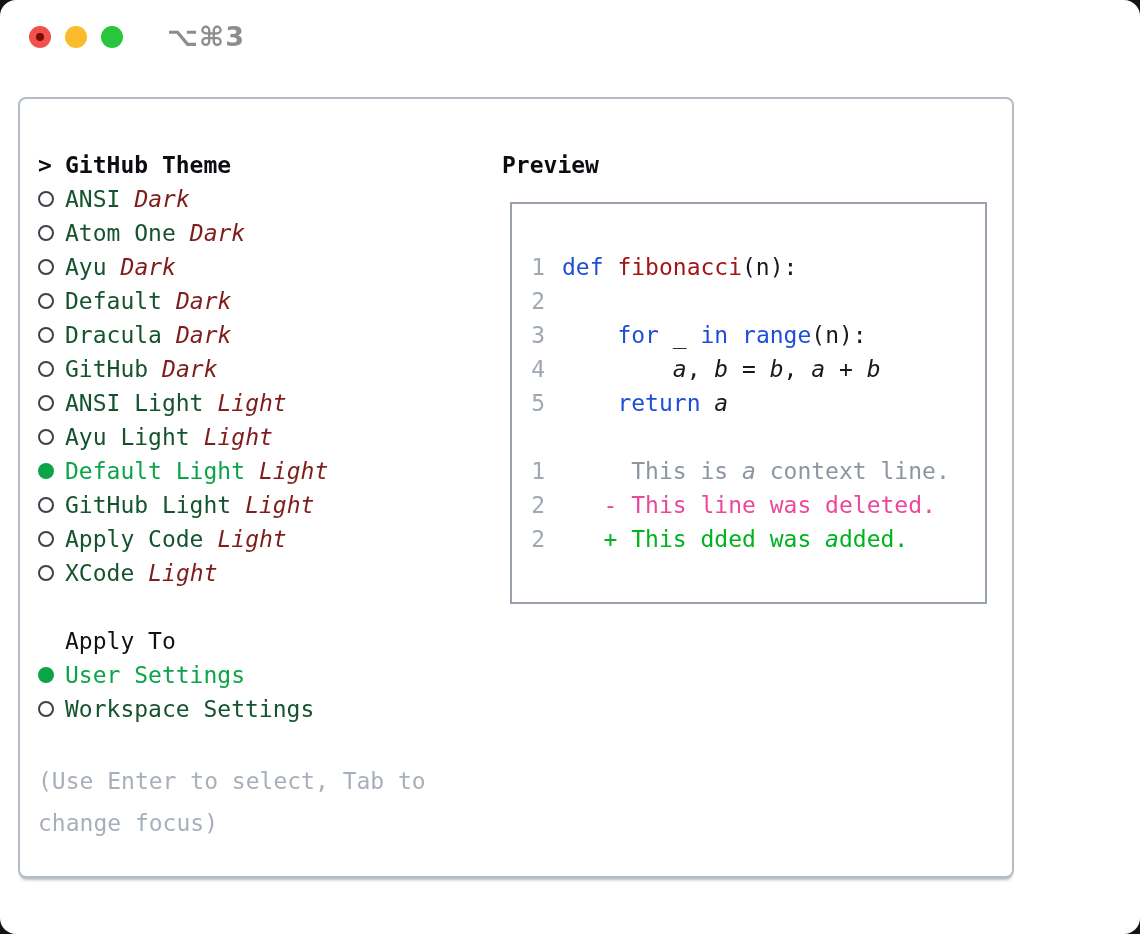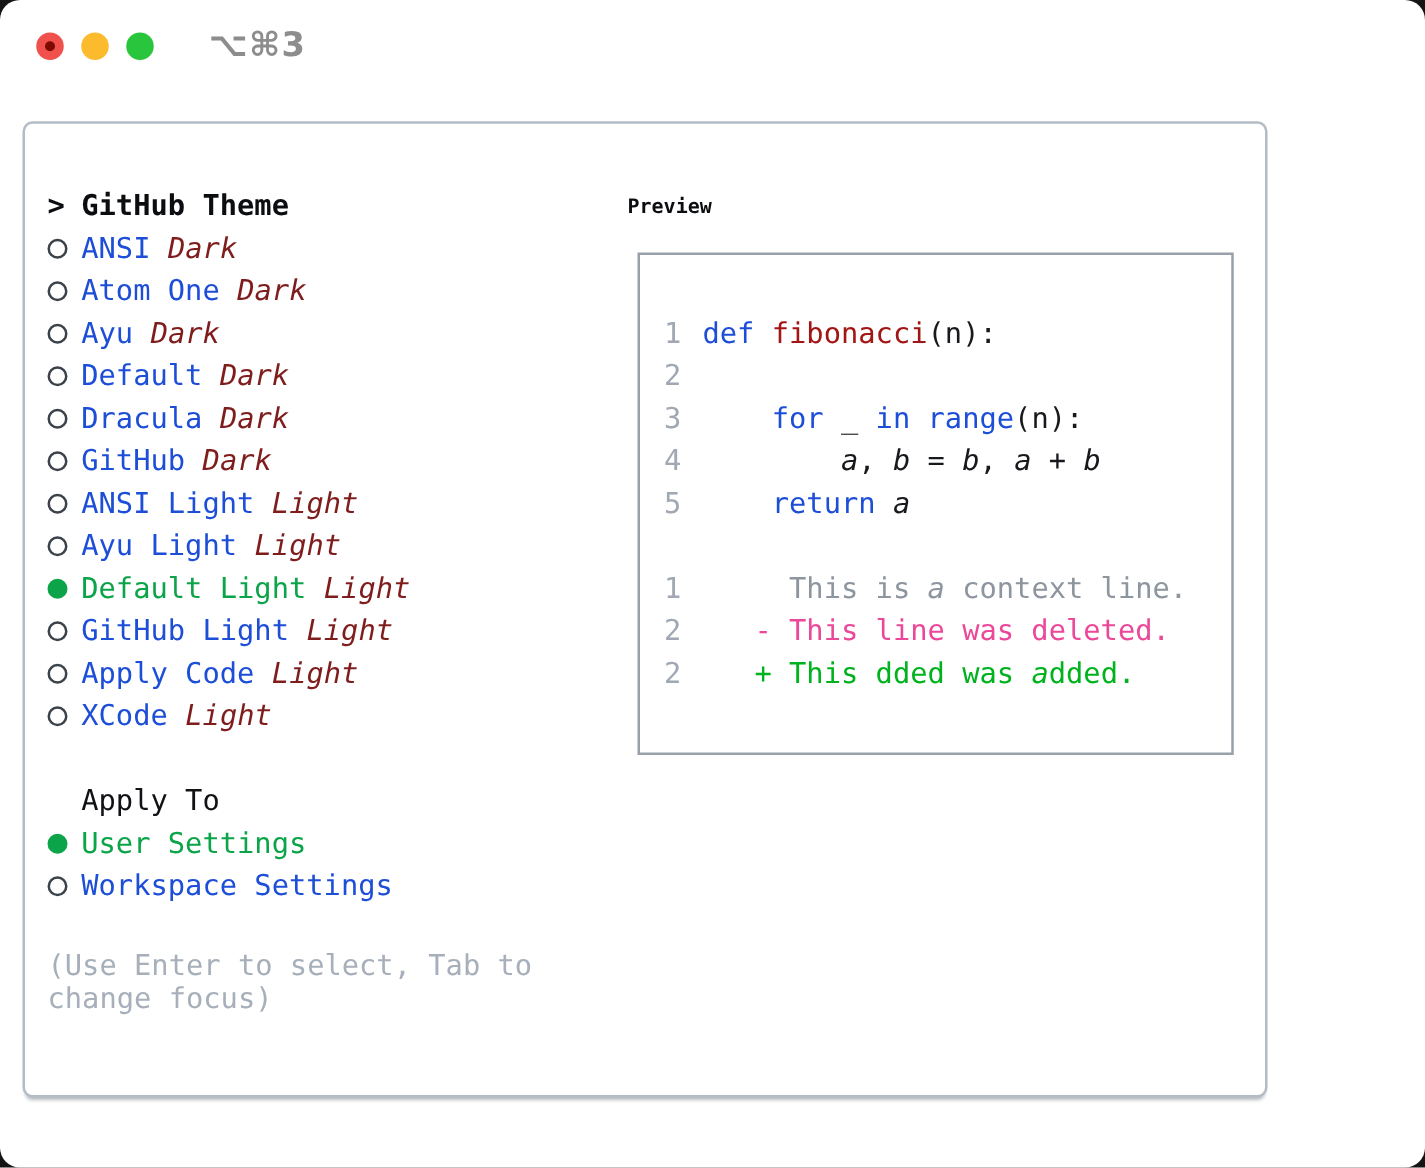--- a/index.html
+++ b/index.html
@@ -36,34 +36,34 @@
     border:2px solid #b4bcc5;border-radius:8px;
     box-shadow:0 4px 3px -2px rgba(90,100,110,.45);
     box-sizing:border-box;
   }
   .col-left{position:absolute;left:18px;top:49px;}
   .row{display:flex;align-items:center;height:34px;font-size:23px;line-height:34px;white-space:pre;}
   .marker{width:27px;flex:0 0 27px;display:flex;align-items:center;}
   .ring{width:12px;height:12px;border:2px solid #3c4249;border-radius:50%;box-sizing:content-box;}
   .dot-sel{width:16px;height:16px;border-radius:50%;background:#0ca449;}
   .hdr{font-weight:bold;color:#0b0d10;}
-  .tname{color:#1d4ed8;}
+  .tname{color:#14532d;}
   .tvariant{color:#7f1d1d;font-style:italic;margin-left:14px;}
   .selected .tname{color:#0ca449;}
   .blank-row{height:34px;}
   .apply-label{color:#101215;}
   .hint{
     margin-top:34px;width:398px;
-    font-size:23px;line-height:26px;color:#a7afba;
+    font-size:23px;line-height:42px;color:#a7afba;
     word-break:break-word;
   }
   
   .preview-label{
     position:absolute;left:482px;top:49px;height:34px;
-    font-size:16px;line-height:34px;font-weight:bold;color:#0b0d10;
+    font-size:23px;line-height:34px;font-weight:bold;color:#0b0d10;
   }
   .preview-box{
     position:absolute;left:490px;top:103px;width:473px;height:398px;
     border:2px solid #98a1ab;background:#ffffff;box-sizing:content-box;
   }
   .code{position:absolute;left:18px;top:46px;}
   .code-line{display:flex;height:34px;font-size:23px;line-height:34px;white-space:pre;}
   .lnum{width:15px;flex:0 0 15px;text-align:right;color:#9fa8b3;}
   .lcontent{margin-left:17px;}
   .kw{color:#1d4ed8;}

